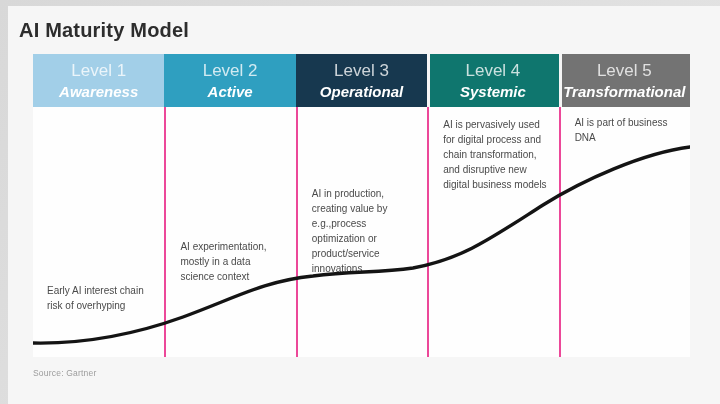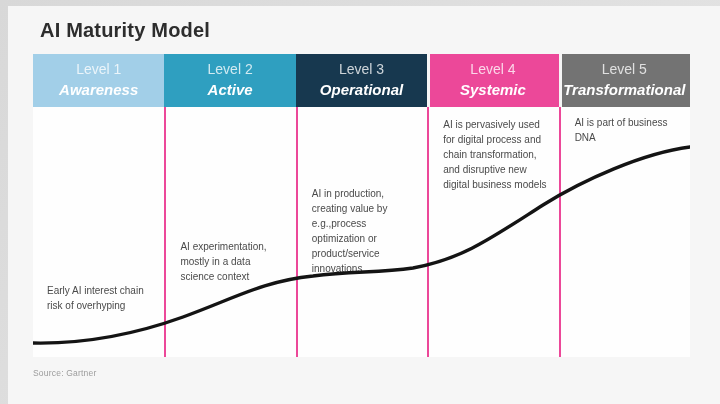--- a/index.html
+++ b/index.html
@@ -13,21 +13,21 @@
     background:linear-gradient(135deg,#d8d8d8 0%,#e7e7e7 100%);
     overflow:hidden;
   }
   #slide-card{
     position:absolute;
     left:8px;top:6px;right:0;bottom:0;
     background:#f6f6f6;
   }
   .slide-title{
     margin:0;
-    padding:13px 0 0 32px;
+    padding:13px 0 0 11px;
     font-size:20px;
     font-weight:bold;
     letter-spacing:.2px;
     color:#2d2d2d;
   }
   #chart{
     position:relative;
     margin:12px 30px 0 25px; 
     width:657px;
   }
@@ -40,21 +40,21 @@
     color:#fff;
     text-align:center;
     line-height:1.25;
   }
   
   .col:nth-child(4) .col-header,
   .col:nth-child(5) .col-header{
     box-shadow:inset 3px 0 0 #f6f6f6;
   }
   .lvl{
-    font-size:14px;
+    font-size:17px;
     color:rgba(255,255,255,.78);
   }
   .lvlname{
     font-size:15px;
     font-weight:bold;
     margin-top:2px;
     font-style:italic;
   }
   .col-body{
     height:250px;
@@ -125,21 +125,21 @@
           <div class="col-header" style="background: rgb(23, 56, 79);">
             <div class="lvl">Level 3</div>
             <div class="lvlname">Operational</div>
           </div>
           <div class="col-body">
             <p class="desc desc-2">AI in production, creating value by e.g.,process optimization or product/service innovations</p>
           </div>
         </div>
 
         <div class="col">
-          <div class="col-header" style="background: #ec4899;">
+          <div class="col-header" style="background: #0f766e;">
             <div class="lvl">Level 4</div>
             <div class="lvlname">Systemic</div>
           </div>
           <div class="col-body">
             <p class="desc desc-3">AI is pervasively used for digital process and chain transformation, and disruptive new digital business models</p>
           </div>
         </div>
 
         <div class="col">
           <div class="col-header" style="background: #737373;">

